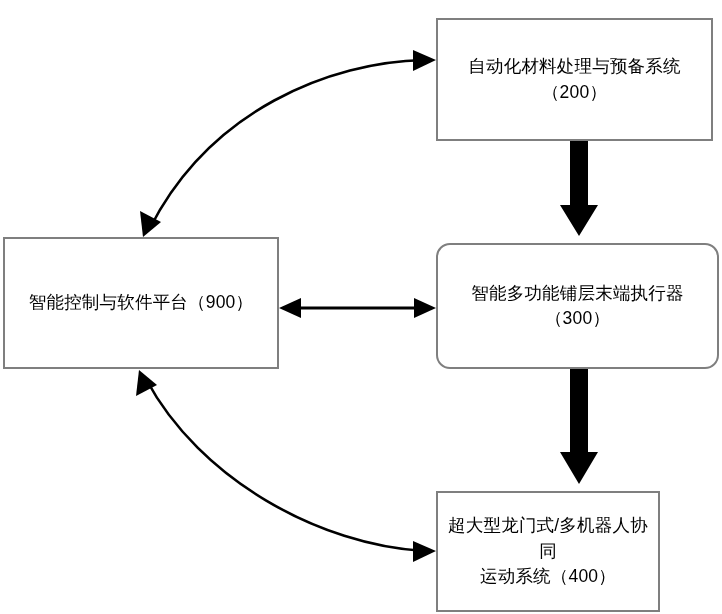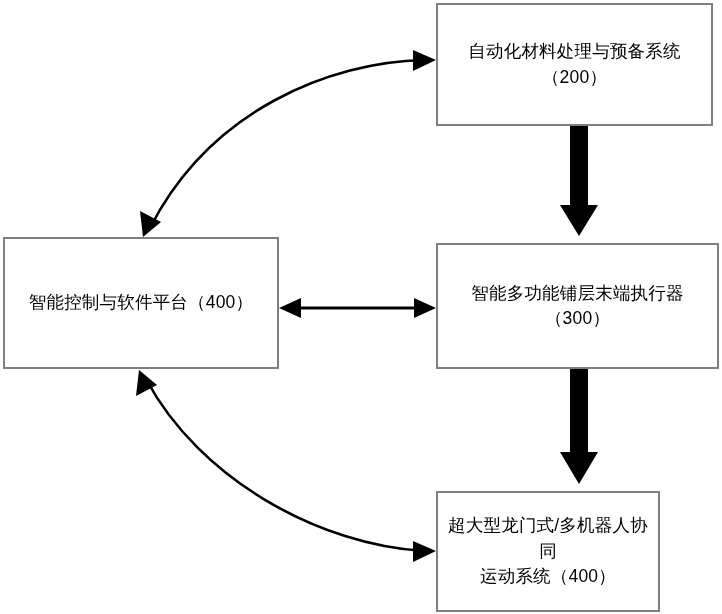--- a/index.html
+++ b/index.html
@@ -29,22 +29,22 @@
   }
   .node-label {
     color: #000000;
     font-size: 17.5px;
     line-height: 1.45;
     letter-spacing: 0.2px;
     padding: 0 10px;
     white-space: pre-line;
   }
   #node-500 { left: 3px;   top: 237px; width: 276px; height: 132px; }
-  #node-200 { left: 436px; top: 3px;   width: 277px; height: 123px; }
-  #node-300 { left: 436px; top: 243px; width: 283px; height: 126px; }
+  #node-200 { left: 436px; top: 18px;   width: 277px; height: 123px; }
+  #node-300 { left: 436px; top: 243px; width: 283px; height: 126px; border-radius: 14px; }
   #node-400 { left: 436px; top: 491px; width: 224px; height: 121px; }
 
   #edges {
     position: absolute;
     left: 0;
     top: 0;
     width: 722px;
     height: 614px;
     pointer-events: none;
   }
@@ -77,21 +77,21 @@
     </g>
 
     <g>
       <path d="M 146,379 C 200,480 320,545 424,551" fill="none" stroke="#000000" stroke-width="2.6"></path>
       <polygon fill="#000000" points="139,370 136,396 157,385"></polygon>
       <polygon fill="#000000" points="436,551 413,541 413,562"></polygon>
     </g>
   </svg>
 
   <div class="node" id="node-500">
-    <span class="node-label">智能控制与软件平台（400）</span>
+    <span class="node-label">智能控制与软件平台（900）</span>
   </div>
 
   <div class="node" id="node-200">
     <span class="node-label">自动化材料处理与预备系统
 （200）</span>
   </div>
 
   <div class="node" id="node-300">
     <span class="node-label">智能多功能铺层末端执行器
 （300）</span>

